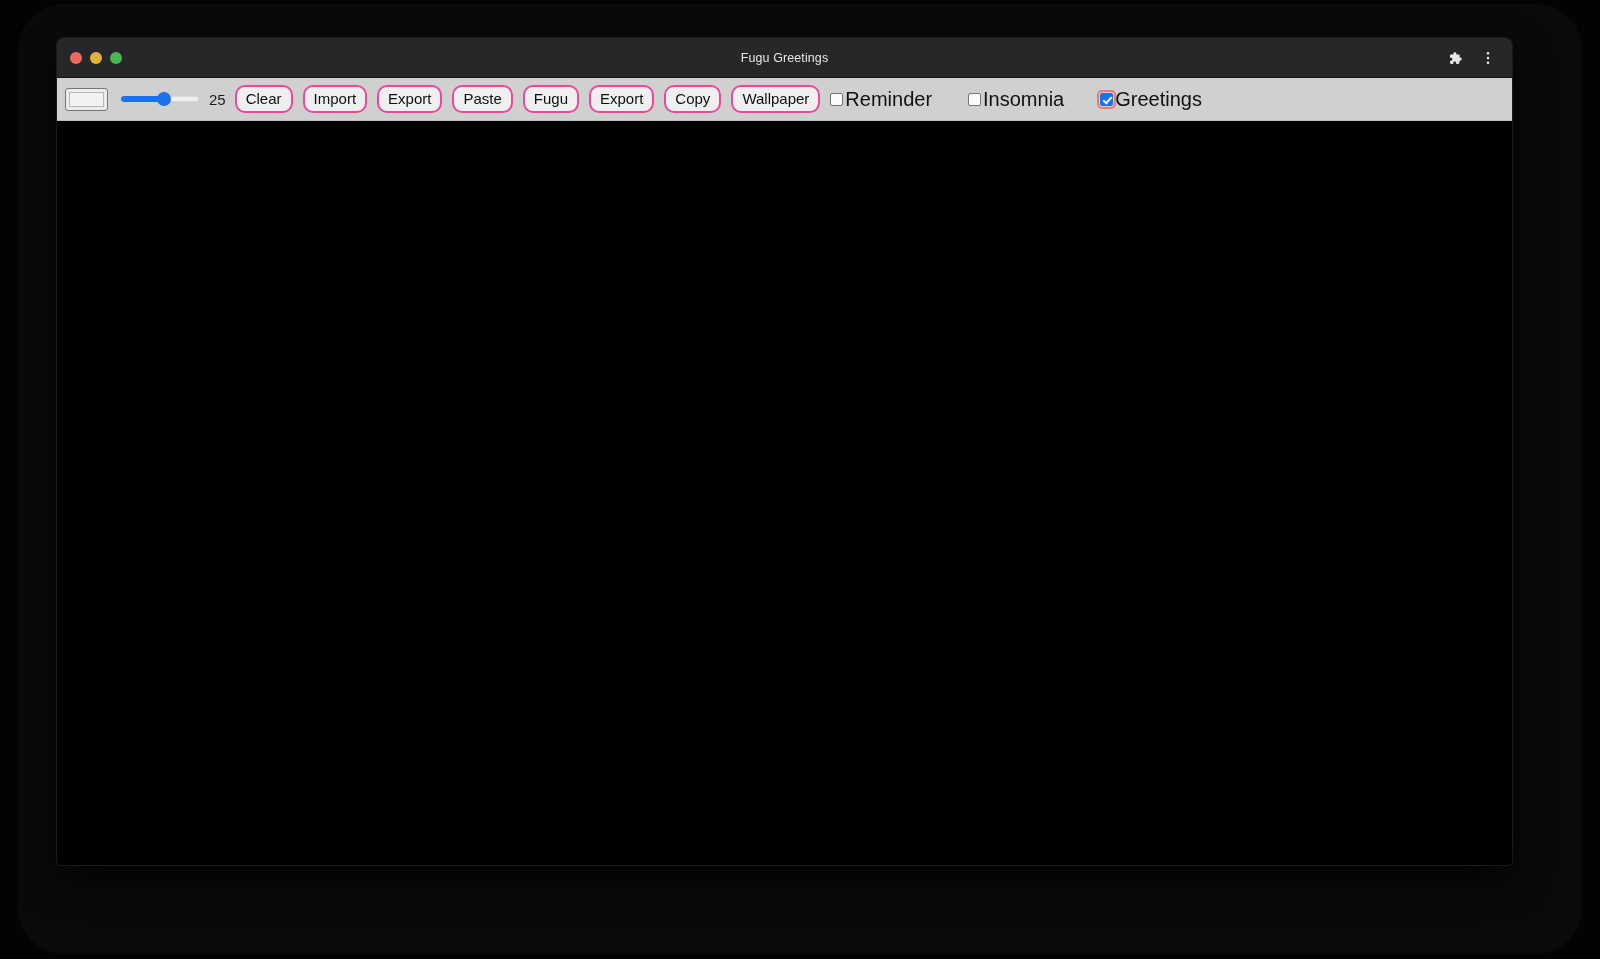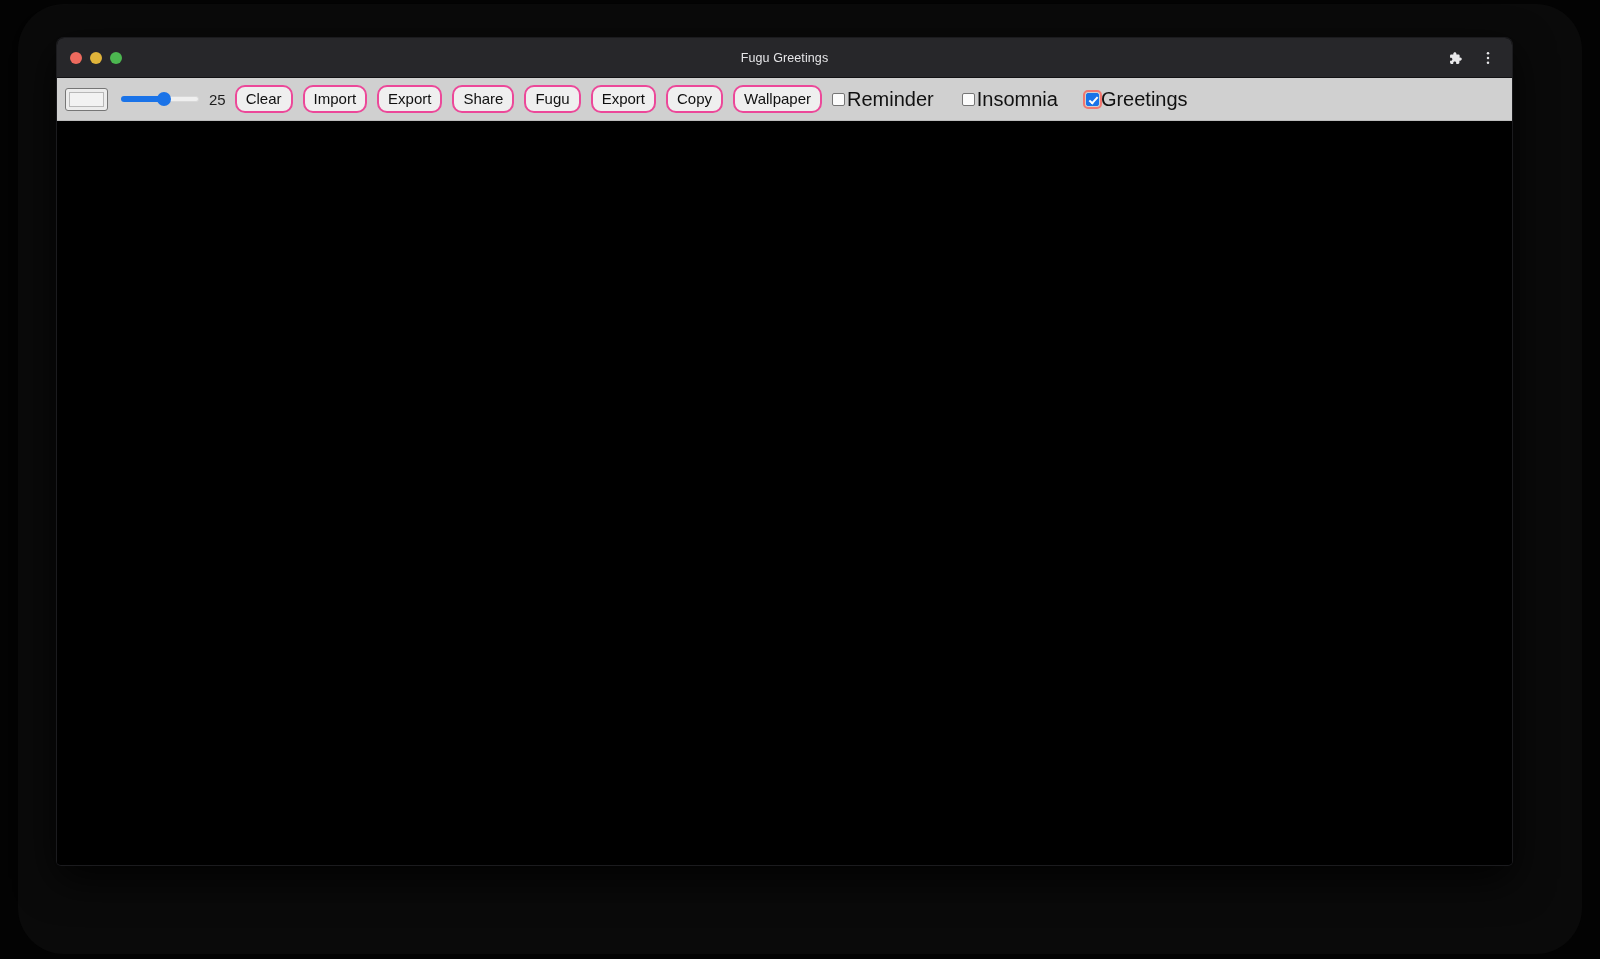--- a/index.html
+++ b/index.html
@@ -189,21 +189,21 @@
     line-height: 1.15;
     display: inline-block;
   }
 
   
   .check-wrap {
     display: inline-flex;
     align-items: center;
     margin-right: 0px;
   }
-  .check-wrap + .check-wrap { margin-left: 4px; padding-left: 20px; }
+  .check-wrap + .check-wrap { margin-left: 12px; padding-left: 20px; }
   .cb {
     width: 13px;
     height: 13px;
     border: 1px solid #767676;
     border-radius: 2px;
     background: #fbfbfb;
     display: inline-block;
     margin-right: 2px;
     flex: 0 0 auto;
     position: relative;
@@ -285,21 +285,21 @@
         <span class="track"></span>
         <span class="fill"></span>
         <span class="thumb"></span>
       </span>
 
       <span class="slider-value">25</span>
 
       <button class="btn">Clear</button>
       <button class="btn">Import</button>
       <button class="btn">Export</button>
-      <button class="btn">Share</button>
+      <button class="btn">Paste</button>
       <button class="btn">Fugu</button>
       <button class="btn">Export</button>
       <button class="btn">Copy</button>
       <button class="btn">Wallpaper</button>
 
       <span class="check-wrap">
         <span class="cb"></span>
         <span class="check-label">Reminder</span>
       </span>
 

